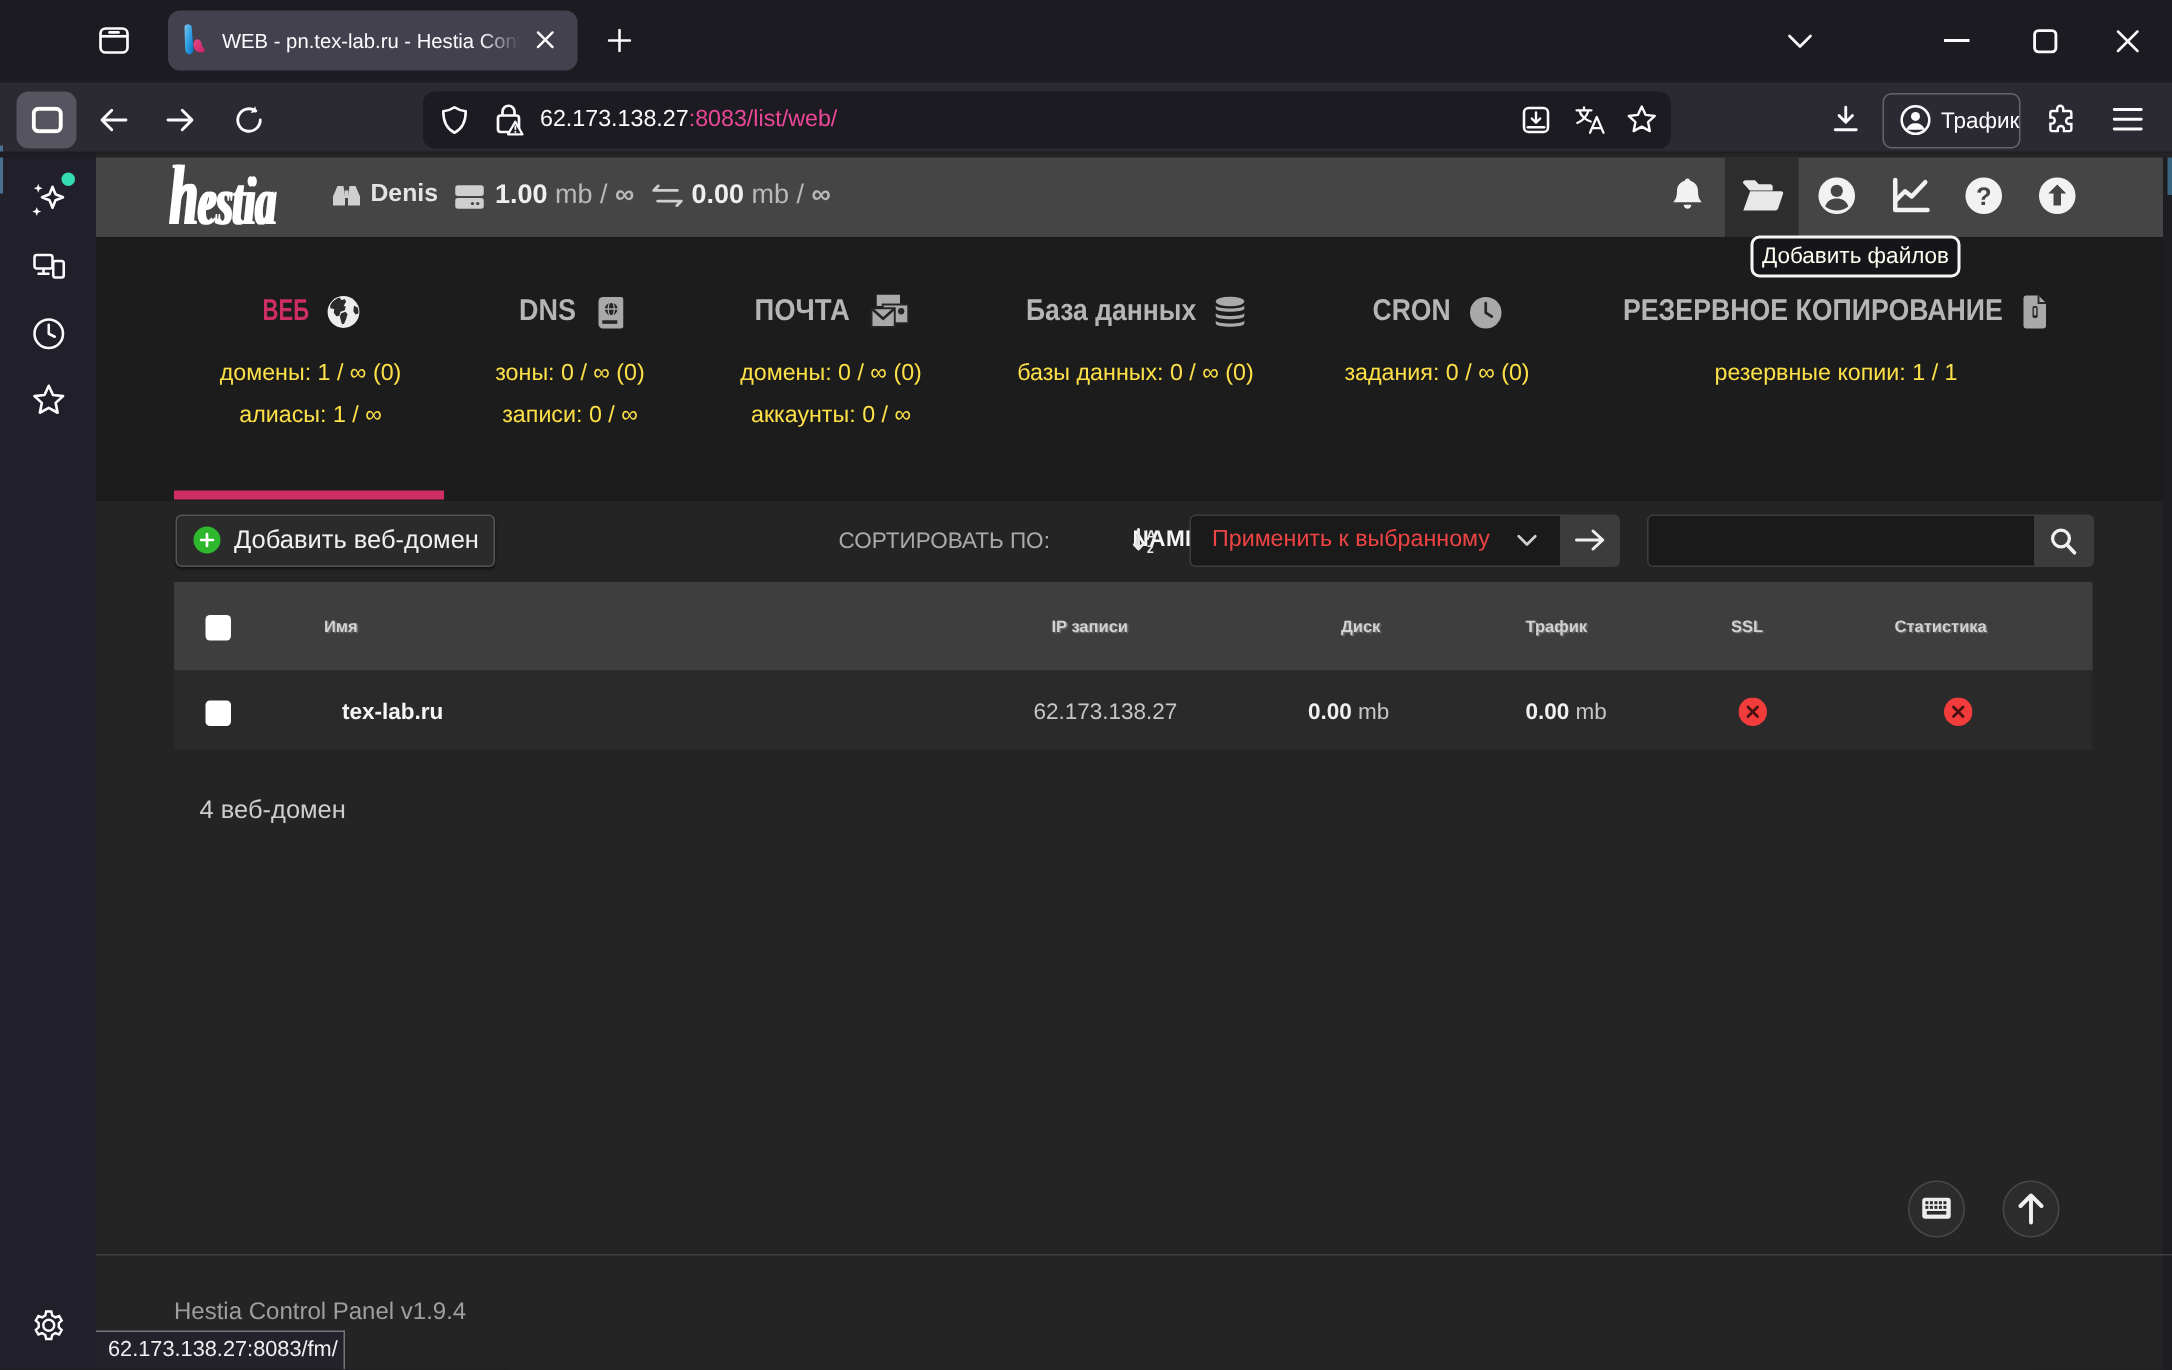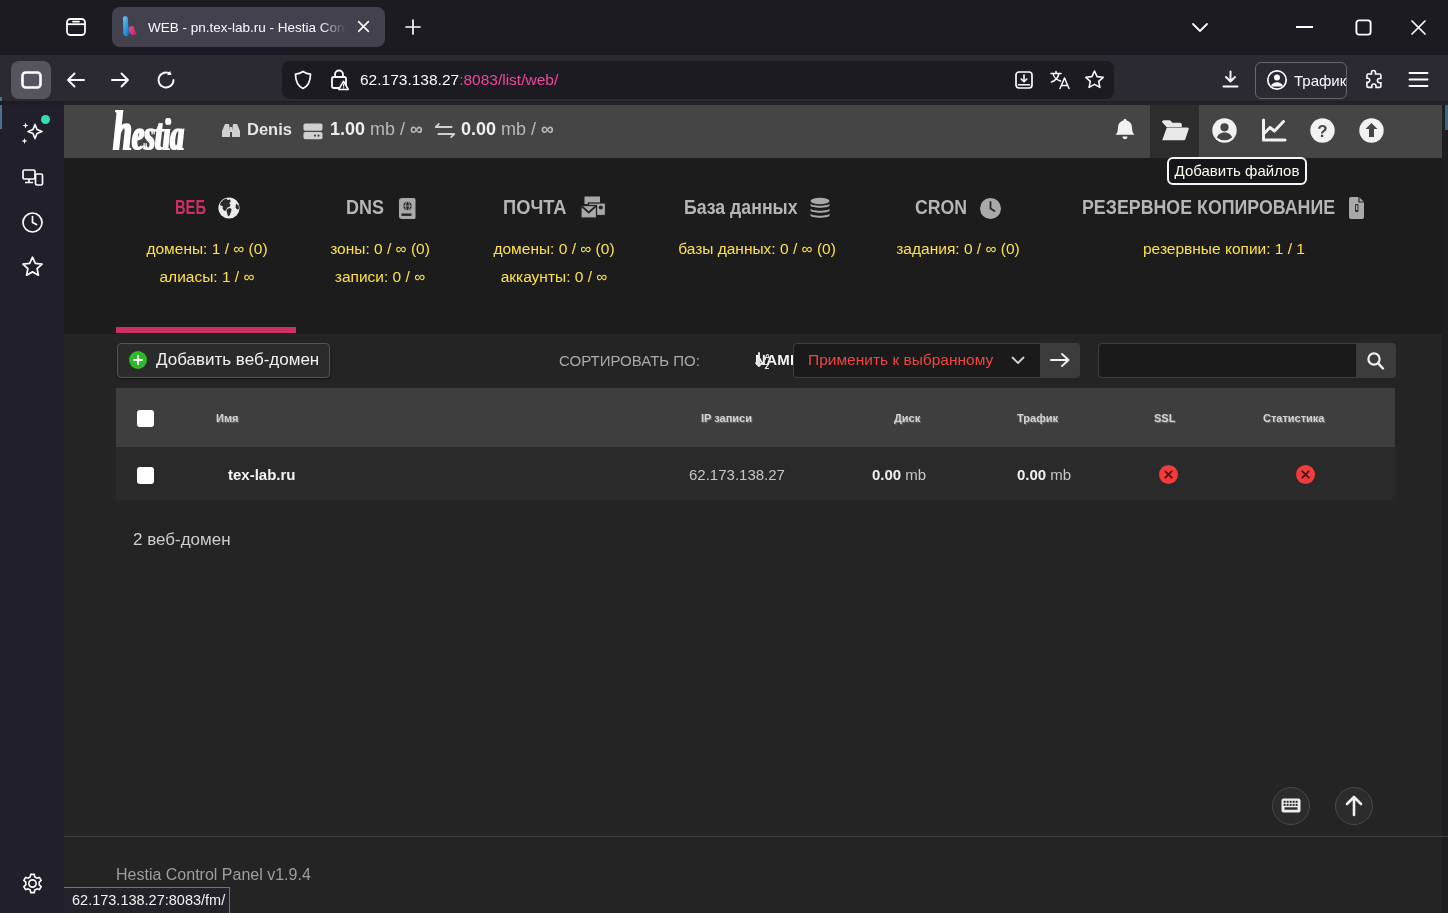--- a/index.html
+++ b/index.html
@@ -341,21 +341,21 @@
 <div class="td" style="left:1017px;"><b style="color:#f0f0f0">0.00</b> mb</div>
 <svg class="abs" style="left:1159px;top:465px" width="19" height="19" viewBox="0 0 19 19">
   <circle cx="9.5" cy="9.5" r="9.5" fill="#f23b3b"></circle>
   <path d="M6.3 6.3 L12.7 12.7 M12.7 6.3 L6.3 12.7" stroke="#471111" stroke-width="1.8" stroke-linecap="round"></path>
 </svg>
 <svg class="abs" style="left:1296px;top:465px" width="19" height="19" viewBox="0 0 19 19">
   <circle cx="9.5" cy="9.5" r="9.5" fill="#f23b3b"></circle>
   <path d="M6.3 6.3 L12.7 12.7 M12.7 6.3 L6.3 12.7" stroke="#471111" stroke-width="1.8" stroke-linecap="round"></path>
 </svg>
 
-<div class="abs" style="left:133px;top:530px;font-size:17px;color:#cdcdcd;">2 веб-домен</div>
+<div class="abs" style="left:133px;top:530px;font-size:17px;color:#cdcdcd;">4 веб-домен</div>
 
 <div class="abs" style="left:1272px;top:787px;width:38px;height:38px;border-radius:50%;background:#2c2c2c;border:1px solid #484848;box-sizing:border-box;"></div>
 <svg class="abs" style="left:1281px;top:798px" width="20" height="15" viewBox="0 0 20 15">
   <rect x="0.5" y="0.5" width="19" height="14" rx="2" fill="#ededed"></rect>
   <g fill="#2c2c2c">
     <rect x="2.6" y="2.8" width="2" height="2"></rect>
       <rect x="5.6" y="2.8" width="2" height="2"></rect>
       <rect x="8.6" y="2.8" width="2" height="2"></rect>
       <rect x="11.6" y="2.8" width="2" height="2"></rect>
       <rect x="14.6" y="2.8" width="2" height="2"></rect>

